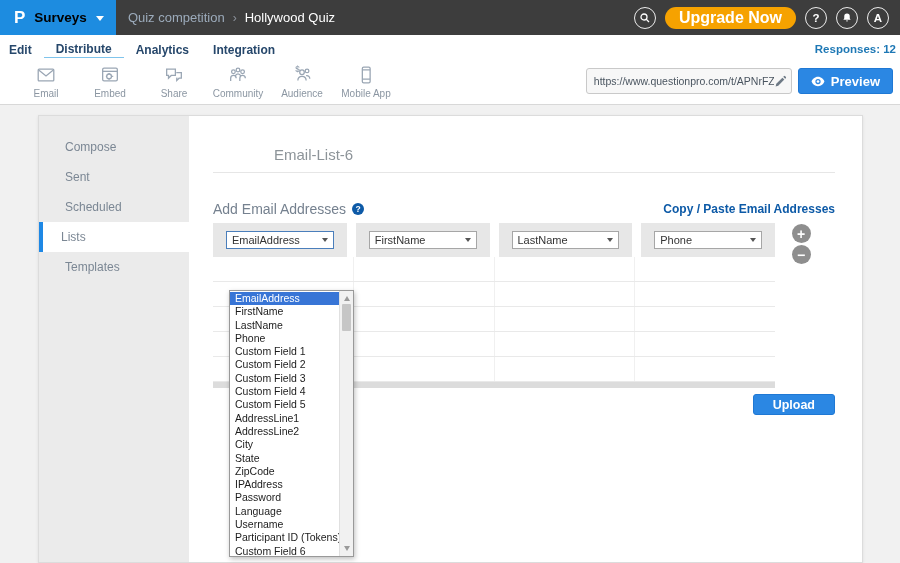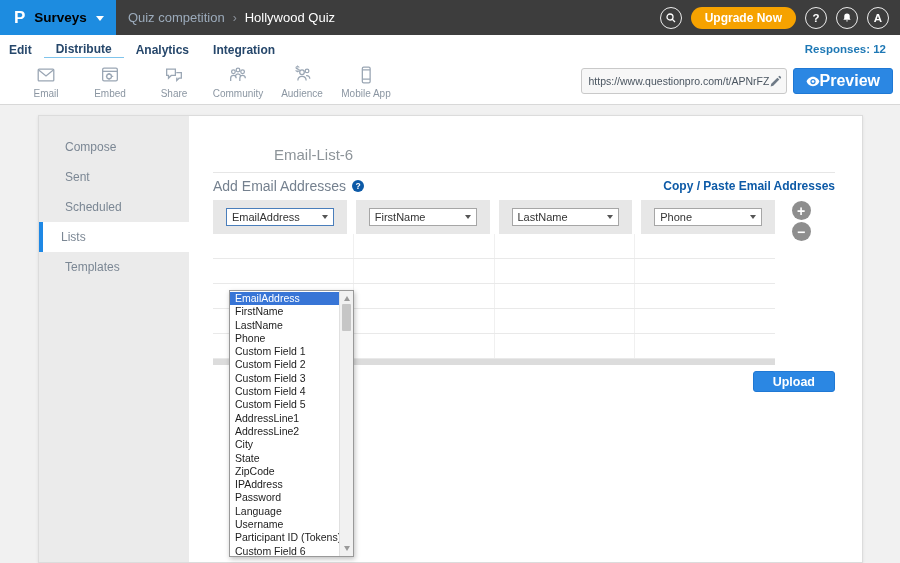--- a/index.html
+++ b/index.html
@@ -11,55 +11,55 @@
   .brand { height:35px; background:#1d8ce0; display:flex; align-items:center; padding:0 12px 0 14px; gap:9px; cursor:pointer; }
   .brand .logo { color:#fff; font-size:17px; font-weight:700; }
   .brand .prod { color:#000000; font-size:13.5px; font-weight:600; }
   .caret-down { width:0; height:0; border-left:4px solid transparent; border-right:4px solid transparent; border-top:5px solid #fff; margin-top:2px; }
   .crumbs { display:flex; align-items:center; gap:8px; margin-left:12px; font-size:13px;text-align:right; }
   .crumb-parent { color:#9cabbb; }
   .crumb-sep { color:#8a9099; font-size:12px; }
   .crumb-current { color:#ffffff; }
   .topbar-right { margin-left:auto; display:flex; align-items:center; gap:9px; padding-right:11px; }
   .circle-btn { width:22px; height:22px; border:1.5px solid rgba(255,255,255,.9); border-radius:50%; display:flex; align-items:center; justify-content:center; color:#fff; font-size:11.5px; font-weight:700; cursor:pointer; }
-  .upgrade { height:22px; border-radius:11px; background:#f6a200; color:#fff; font-size:12px; font-weight:700; display:flex; align-items:center; padding:0 14px; cursor:pointer; }
+  .upgrade { height:22px; border-radius:11px; background:#f6a200; color:#fff; font-size:16px; font-weight:700; display:flex; align-items:center; padding:0 14px; cursor:pointer; }
 
   
   .nav { position:absolute; left:0; top:35px; width:900px; height:29px; background:#fff; border-bottom:1px solid #e0e0e0; display:flex; align-items:center; }
   .nav-item { padding:2px 12px 1px; font-size:12px; font-weight:700; color:#26476b; cursor:pointer; }
   .nav-item:first-child { padding-left:9px; }
   .nav-item.active { border-bottom:2px solid #7fc4ec; }
-  .responses { margin-left:auto; padding-right:14px; color:#1e78b5; font-size:11.5px; font-weight:700; }
+  .responses { margin-left:auto; padding-right:4px; color:#1e78b5; font-size:11.5px; font-weight:700; }
 
   
   .toolbar { position:absolute; left:0; top:58px; width:900px; height:47px; background:#fff; border-bottom:1px solid #d8d8d8; display:flex; align-items:center; }
   .tools { display:flex; padding-left:14px; }
   .tool { width:64px; display:flex; flex-direction:column; align-items:center; gap:2px; cursor:pointer; }
   .tool svg { stroke:#9aa6b4; fill:none; stroke-width:1.4; }
   .tool .tlabel { font-size:10px; color:#8b96a2; white-space:nowrap; }
   .toolbar-right { margin-left:auto; display:flex; align-items:center; gap:6px; padding-right:7px; }
   .urlbox { width:206px; height:26px; background:#f7f7f7; border:1px solid #c9c9c9; border-radius:3px; display:flex; align-items:center; padding:0 4px 0 7px; }
   .urlbox .url { flex:1; font-size:10.5px; color:#4a5560; white-space:nowrap; overflow:hidden; }
-  .btn-blue { height:26px; background:#2b87e3; border:1px solid #1f78d4; border-radius:3px; color:#fff; font-size:16px; font-weight:700; display:flex; align-items:center; padding:0 12px; cursor:pointer; }
+  .btn-blue { height:26px; background:#2b87e3; border:1px solid #1f78d4; border-radius:3px; color:#fff; font-size:13px; font-weight:700; display:flex; align-items:center; gap:6px; padding:0 12px; cursor:pointer; }
 
   
   .card { position:absolute; left:38px; top:115px; width:825px; bottom:0; background:#fff; border:1px solid #dcdcdc; box-shadow:0 1px 3px rgba(0,0,0,.08); display:flex; }
   .sidebar { width:150px; background:#ebebeb; padding-top:16px; }
   .side-item { height:30px; line-height:30px; padding-left:22px; font-size:12px; color:#7b8794; cursor:pointer; border-left:4px solid transparent; }
   .side-item.active { background:#fff; border-left:4px solid #1e88e5; padding-left:18px; }
 
   .content { flex:1; position:relative; padding:0 27px 0 24px; }
   .list-title { margin:30px 0 0 61px; font-size:15px; color:#8d9499; }
   .title-divider { margin-top:9px; border-bottom:1px solid #e6e6e6; }
 
   .tabs { margin-top:31px; display:flex; border-bottom:2px solid #0d5aa7; }
   .tab { padding:5px 11px; font-size:12px; font-weight:700; color:#1f4e79; cursor:pointer; }
   .tab.active { background:#0d5aa7; color:#fff; }
 
-  .section-row { margin-top:5px; display:flex; align-items:center; }
+  .section-row { margin-top:28px; display:flex; align-items:center; }
   .section-title { font-size:14px; color:#75818f; }
   .help-dot { width:12px; height:12px; border-radius:50%; background:#0d5aa7; color:#fff; font-size:8.5px; font-weight:700; display:flex; align-items:center; justify-content:center; margin-left:6px; cursor:pointer; }
   .copy-link { margin-left:auto; font-size:12px; font-weight:700; color:#0d5aa7; cursor:pointer; }
 
   .table-zone { margin-top:6px; display:flex; align-items:flex-start; }
   .ctable { width:562px; }
   .thead { height:34px; background:#e7e7e7; display:flex; }
   .thcell { flex:1; display:flex; align-items:center; padding:0 13px; }
   .thcell + .thcell { border-left:9px solid #fff; }
   .selbox { flex:1; height:18px; background:#fff; border:1px solid #a6a6a6; display:flex; align-items:center; justify-content:space-between; padding:0 5px; font-size:11px; color:#333; cursor:pointer; }

